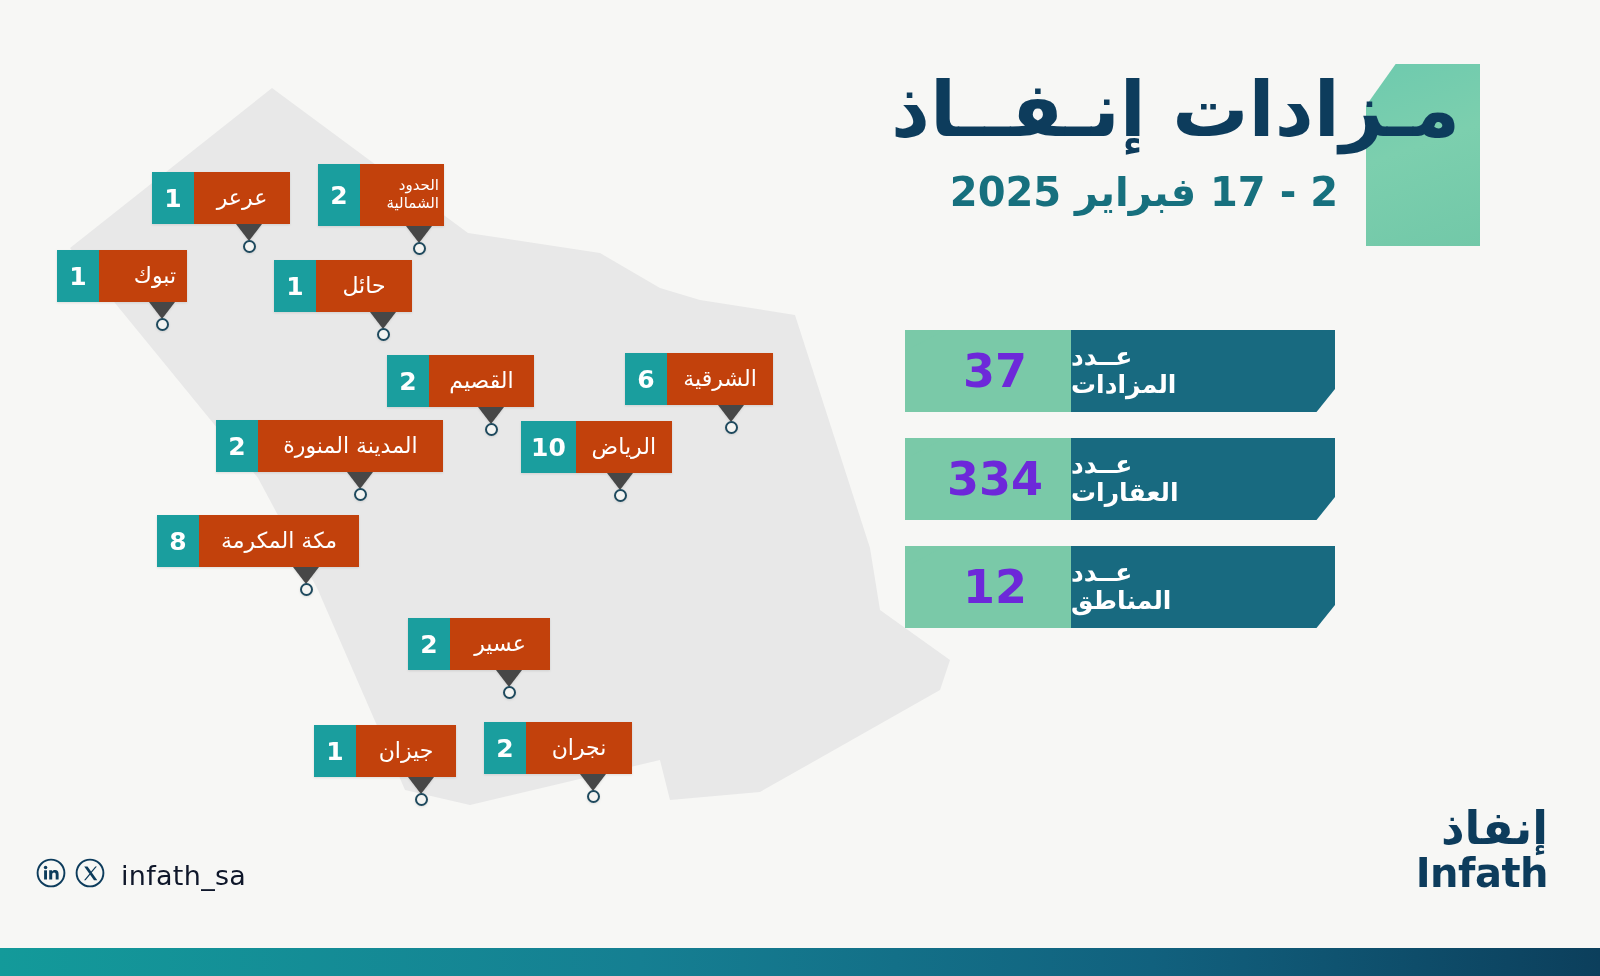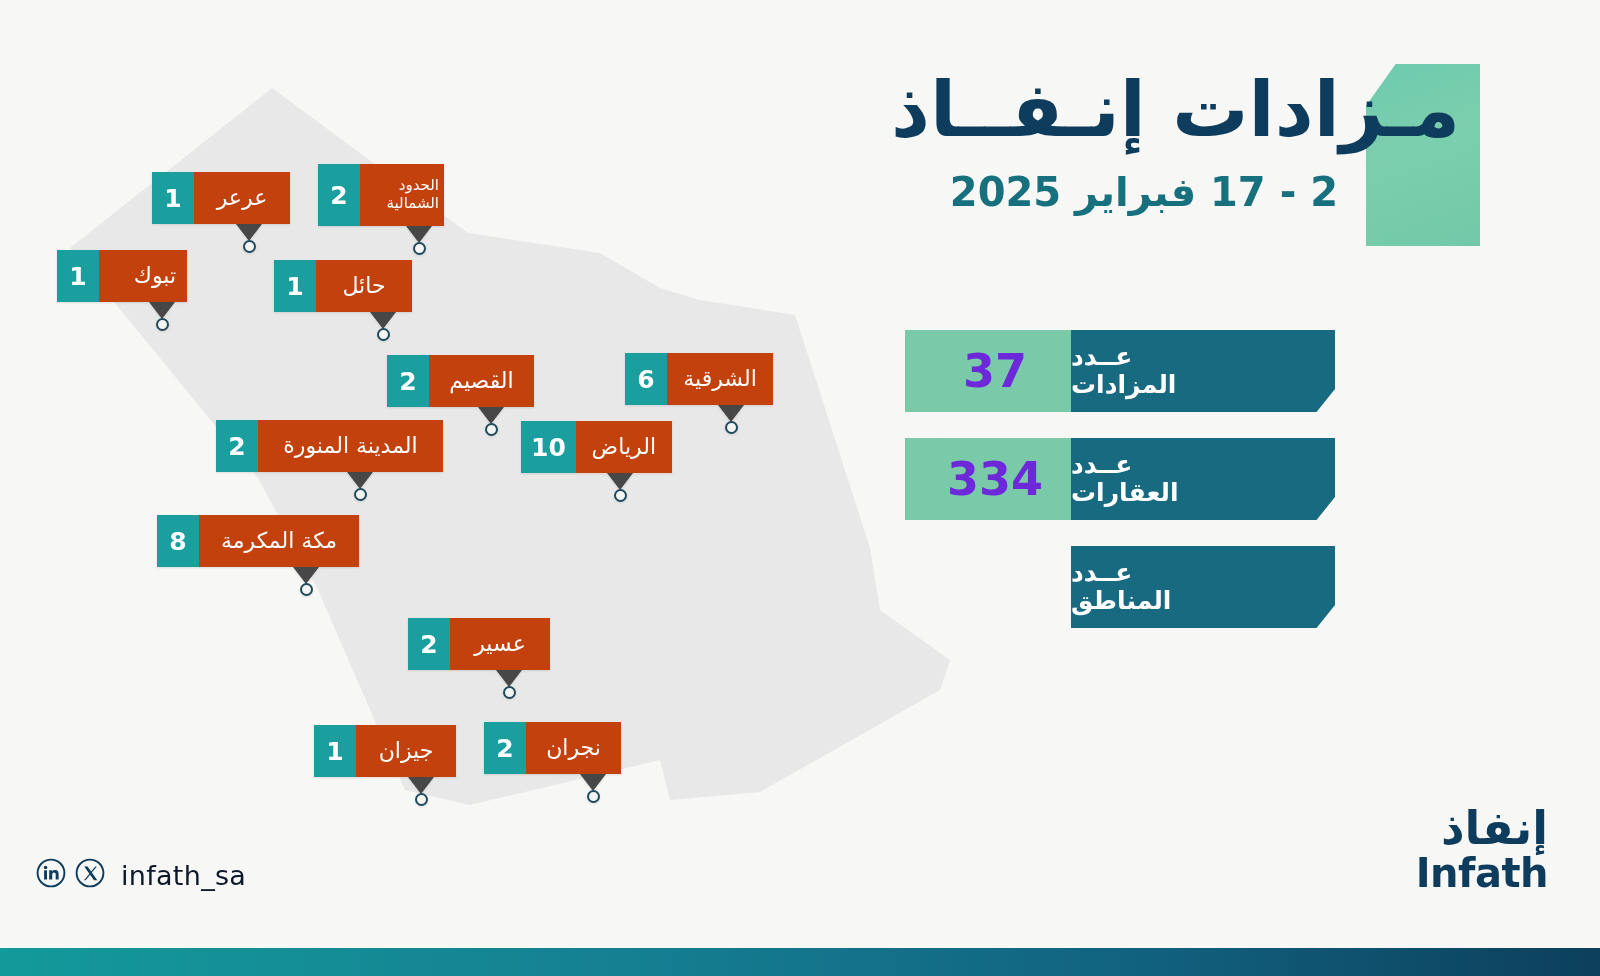--- a/index.html
+++ b/index.html
@@ -258,21 +258,21 @@
         <div class="rl-pointer" style="left: 136px;"></div>
         <div class="rl-dot" style="left: 143px;"></div>
       </div>
       <div class="region-label" style="left: 408px; top: 618px;">
         <div class="rl-name" style="width: 100px; height: 52px;">عسير</div>
         <div class="rl-count" style="height: 52px;">2</div>
         <div class="rl-pointer" style="left: 88px;"></div>
         <div class="rl-dot" style="left: 95px;"></div>
       </div>
       <div class="region-label" style="left: 484px; top: 722px;">
-        <div class="rl-name" style="width: 95px; height: 52px; padding-left: 12px;">نجران</div>
+        <div class="rl-name" style="width: 106px; height: 52px; padding-left: 12px;">نجران</div>
         <div class="rl-count" style="height: 52px;">2</div>
         <div class="rl-pointer" style="left: 96px;"></div>
         <div class="rl-dot" style="left: 103px;"></div>
       </div>
       <div class="region-label" style="left: 314px; top: 725px;">
         <div class="rl-name" style="width: 100px; height: 52px;">جيزان</div>
         <div class="rl-count" style="height: 52px;">1</div>
         <div class="rl-pointer" style="left: 94px;"></div>
         <div class="rl-dot" style="left: 101px;"></div>
       </div>
@@ -298,20 +298,23 @@
           <span>العقارات</span>
         </div>
         <div class="stat-value">
           <span class="sv-inner">334</span>
         </div>
       </div>
       <div class="stat-row">
         <div class="stat-label">
           <span>عــدد</span>
           <span>المناطق</span>
+        </div>
+        <div class="stat-value">
+          <span class="sv-inner">12</span>
         </div>
       </div>
     </div>
 
   <div id="social">
     <span class="soc-icon">
       <svg width="30" height="30" viewBox="0 0 30 30">
         <circle cx="15" cy="15" r="13.4" fill="none" stroke="#0d3c5c" stroke-width="1.9"></circle>
         <rect x="8.1" y="12.3" width="2.9" height="9.2" fill="#0d3c5c"></rect>
         <circle cx="9.55" cy="9.4" r="1.75" fill="#0d3c5c"></circle>

